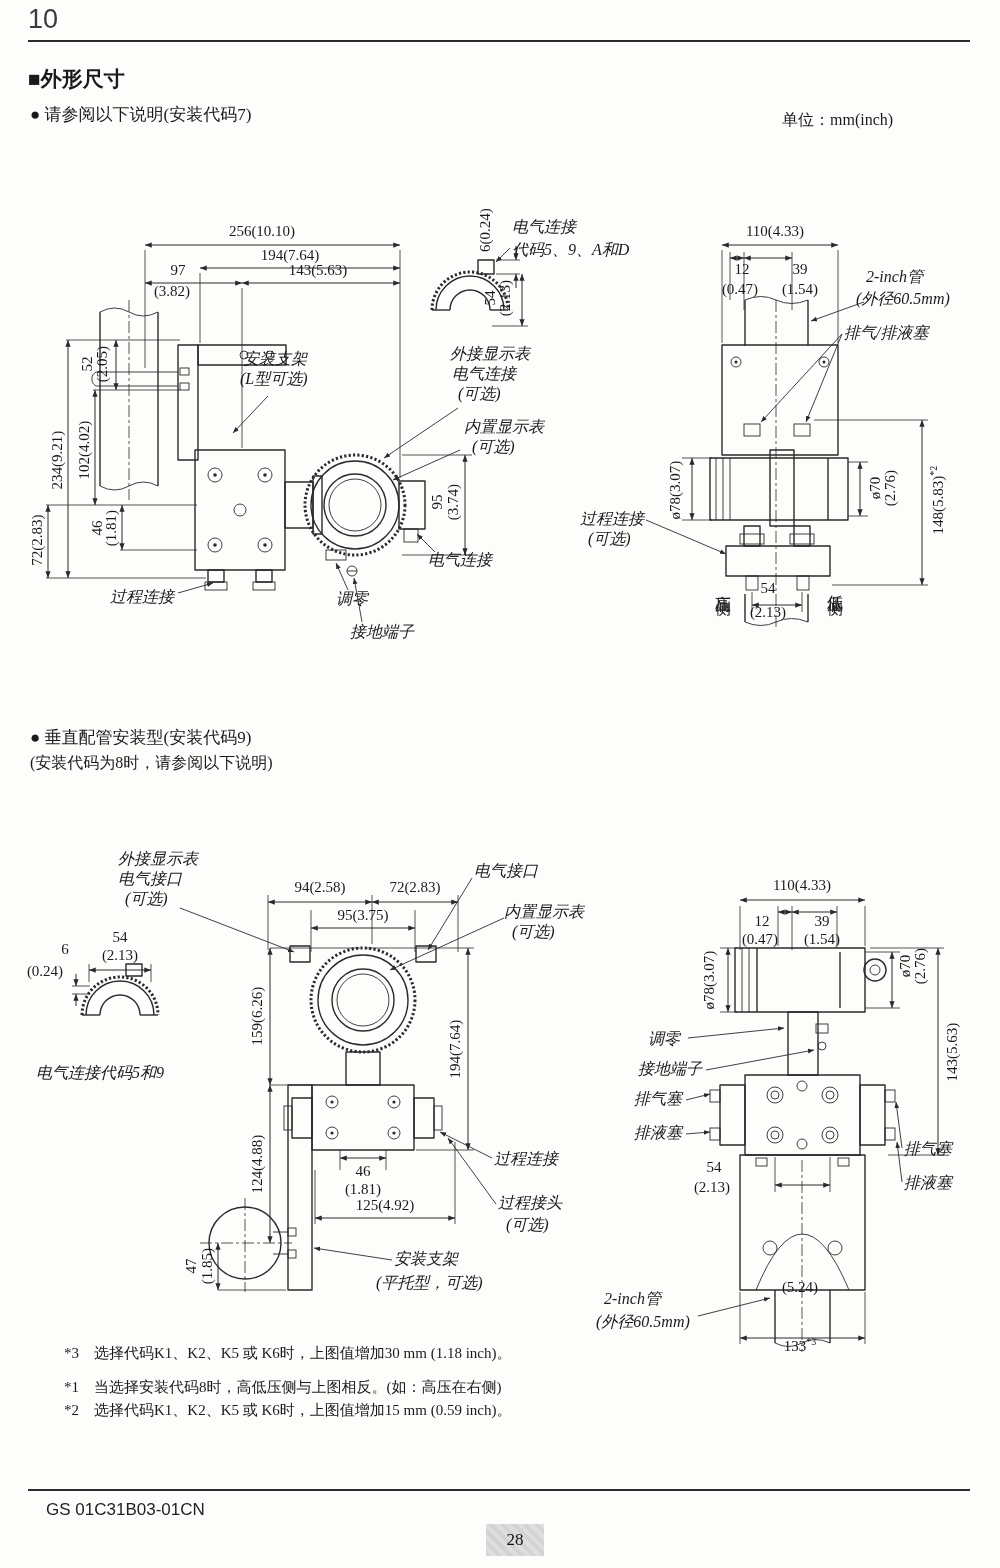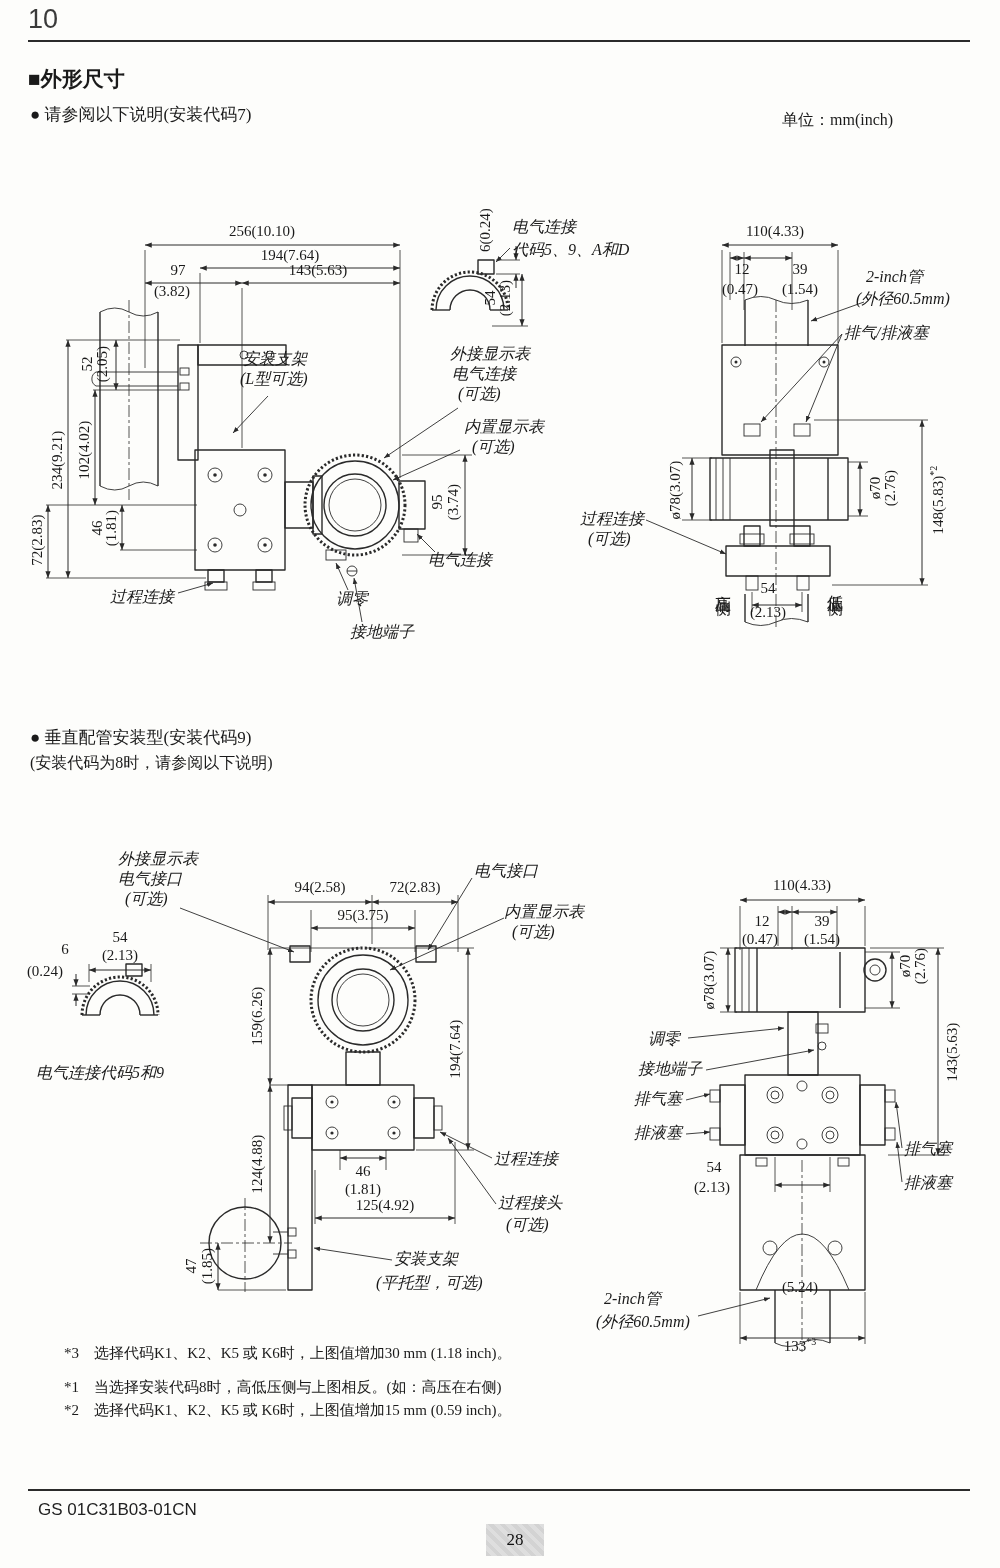--- a/index.html
+++ b/index.html
@@ -472,16 +472,16 @@
   <div class="t lbl" style="left:604px;top:1290px">2-inch管</div>
   <div class="t lbl" style="left:596px;top:1313px">(外径60.5mm)</div>
   <div class="t ctr" style="left:800px;top:1346px"><span>133</span><span class="sup">*3</span></div>
   <div class="t ctr" style="left:800px;top:1288px">(5.24)</div>
 
   <div class="foot" style="left:64px;top:1378px">*1　当选择安装代码8时，高低压侧与上图相反。(如：高压在右侧)</div>
   <div class="foot" style="left:64px;top:1401px">*2　选择代码K1、K2、K5 或 K6时，上图值增加15 mm (0.59 inch)。</div>
   <div class="foot" style="left:64px;top:1344px">*3　选择代码K1、K2、K5 或 K6时，上图值增加30 mm (1.18 inch)。</div>
 
   <div class="rule" style="left:28px;top:1489px;width:942px;height:2px"></div>
-  <div class="gs" style="left:38px;top:1500px">GS 01C31B03-01CN</div>
+  <div class="gs" style="left:46px;top:1500px">GS 01C31B03-01CN</div>
   <div class="page-badge">28</div>
 
 </div>
 
 </body></html>

